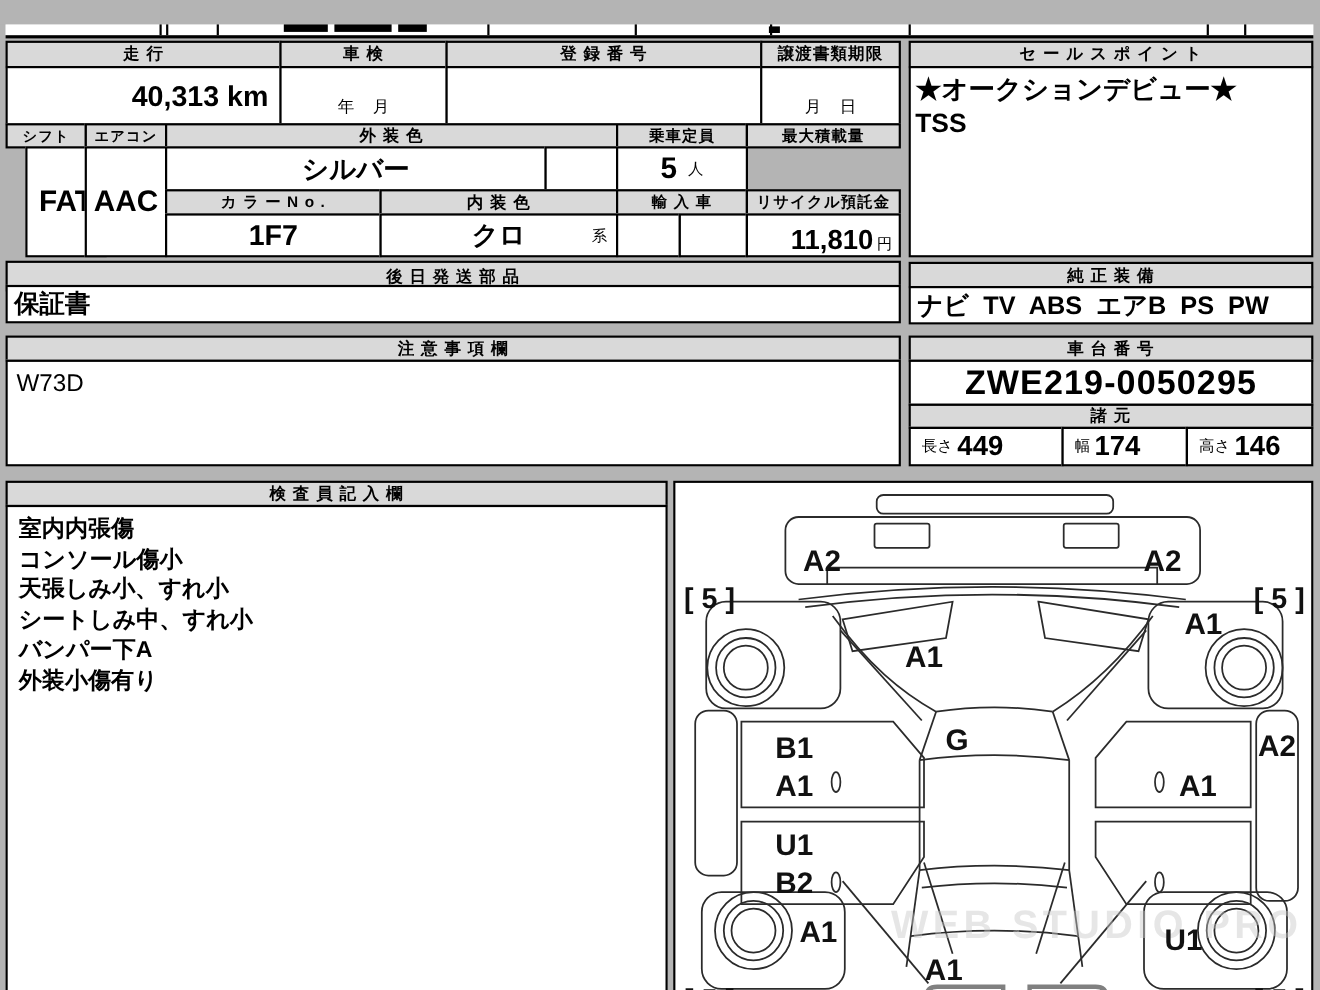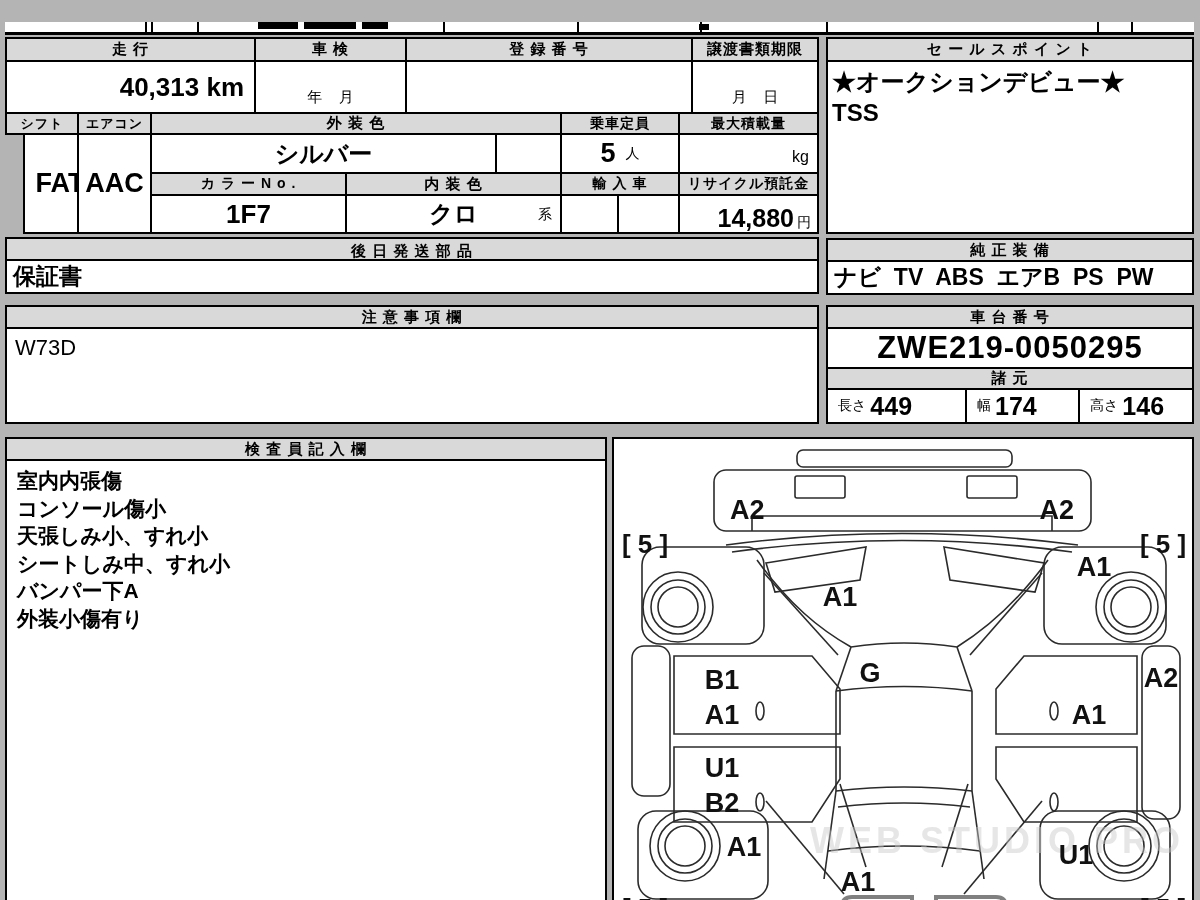--- a/index.html
+++ b/index.html
@@ -84,36 +84,35 @@
 
   <div class="cell flexc bigval" style="left:23px;top:111px;width:74px;height:101px">FAT</div>
   <div class="cell flexc bigval" style="left:77px;top:111px;width:75px;height:101px">AAC</div>
 
   <div class="cell flexc midval" style="left:150px;top:111px;width:347px;height:41px">シルバー</div>
   <div class="cell" style="left:495px;top:111px;width:67px;height:41px"></div>
   <div class="cell flexc" style="left:560px;top:111px;width:120px;height:41px;gap:10px">
     <span class="bigval">5</span>
     <span class="unit">人</span>
   </div>
-  <div class="cell kgcell" style="left:678px;top:111px;width:141px;height:41px">kg</div>
 
   <div class="cell hd" style="left:150px;top:150px;width:197px;height:24px;font-size:14px">カ ラ ー N o .</div>
   <div class="cell hd" style="left:345px;top:150px;width:217px;height:24px">内 装 色</div>
   <div class="cell hd" style="left:560px;top:150px;width:120px;height:24px;font-size:14px">輸 入 車</div>
   <div class="cell hd" style="left:678px;top:150px;width:141px;height:24px;font-size:14px">リサイクル預託金</div>
 
   <div class="cell flexc" style="left:150px;top:172px;width:197px;height:40px;font-size:26px;font-weight:bold">1F7</div>
   <div class="cell flexc interior midval" style="left:345px;top:172px;width:217px;height:40px">
     <span>クロ</span>
     <span class="suffix">系</span>
   </div>
   <div class="cell" style="left:560px;top:172px;width:59px;height:40px"></div>
   <div class="cell" style="left:617px;top:172px;width:63px;height:40px"></div>
   <div class="cell recycle" style="left:678px;top:172px;width:141px;height:40px">
-    <span class="specval">14,880</span>
+    <span class="specval">11,810</span>
     <span class="unit">円</span>
   </div>
 
   <div class="cell hd" style="left:826px;top:15px;width:368px;height:25px">セ ー ル ス ポ イ ン ト</div>
   <div class="cell salesbox" style="left:826px;top:38px;width:368px;height:174px">
     <div class="spline">★オークションデビュー★</div>
     <div class="spline">TSS</div>
   </div>
 
   <div class="cell hd" style="left:5px;top:215px;width:814px;height:28px">後 日 発 送 部 品</div>

